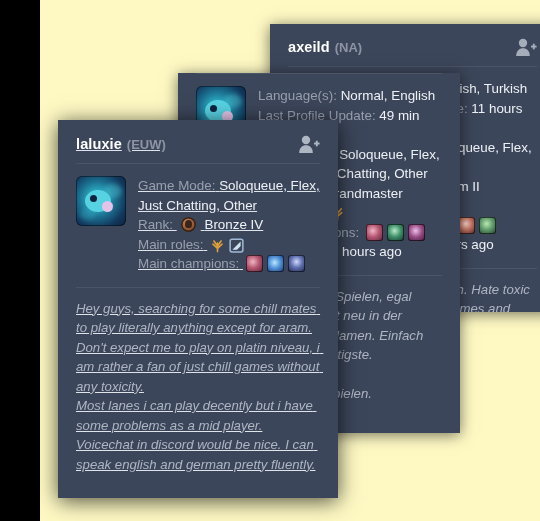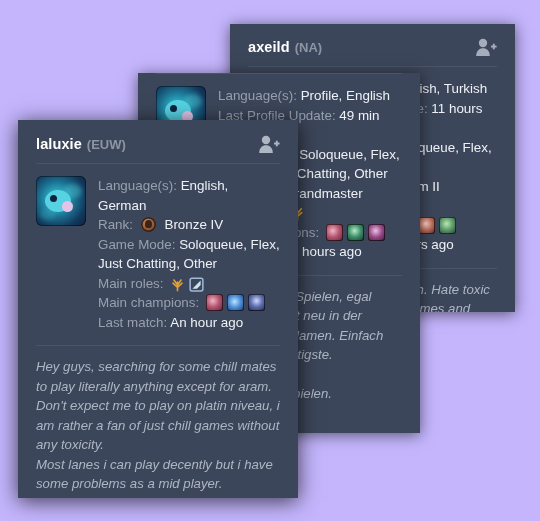--- a/index.html
+++ b/index.html
@@ -12,21 +12,22 @@
     height: 521px;
     position: relative;
     overflow: hidden;
     font-family: "Liberation Sans", sans-serif;
     -webkit-font-smoothing: antialiased;
   }
 
   .stage {
     position: absolute;
     inset: 0;
-    background: #c4b5fd;
+    background: #fef9c3;
+    margin-left: 40px;
   }
 
   
   .card {
     position: absolute;
     background: #3c465a;
     box-shadow: 0 2px 14px rgba(0,0,0,0.55);
     overflow: hidden;
     color: #dfe3ea;
   }
@@ -165,20 +166,21 @@
     z-index: 1;
   }
   #card-mid {
     left: 138px;  top: 73px;   width: 282px;  height: 360px;
     z-index: 2;
   }
   #card-front {
     left: 18px;   top: 120px;  width: 280px;  height: 378px;
     z-index: 3;
     box-shadow: 0 3px 20px rgba(0,0,0,0.7);
+    text-decoration: underline;
   }
 
   
   #card-back .card-header { padding-top: 13px; }
 </style>
 </head>
 <body>
 
 <div class="stage">
 
@@ -252,21 +254,21 @@
       <div class="avatar">
         <i class="blob b4"></i>
           <i class="blob b5"></i>
           <i class="blob b1"></i>
           <i class="blob b3"></i>
           <i class="blob b2"></i>
       </div>
       <div class="fields">
         <div>
           <span class="field-label">Language(s):</span>
-          <span class="field-val">Profile, English</span>
+          <span class="field-val">Normal, English</span>
         </div>
         <div>
           <span class="field-label">Last Profile Update:</span>
           <span class="field-val">49 min ago</span>
         </div>
         <div>
           <span class="field-label">Game Mode:</span>
           <span class="field-val">Soloqueue, Flex, Normal, Just Chatting, Other</span>
         </div>
         <div>
@@ -322,31 +324,27 @@
     <div class="card-body">
       <div class="avatar">
         <i class="blob b4"></i>
           <i class="blob b5"></i>
           <i class="blob b1"></i>
           <i class="blob b3"></i>
           <i class="blob b2"></i>
       </div>
       <div class="fields">
         <div>
-          <span class="field-label">Language(s):</span>
-          <span class="field-val">English, German</span>
+          <span class="field-label">Game Mode:</span>
+          <span class="field-val">Soloqueue, Flex, Just Chatting, Other</span>
         </div>
         <div>
           <span class="field-label">Rank:</span>
           <span class="rank-badge"></span>
           <span class="field-val">Bronze IV</span>
-        </div>
-        <div>
-          <span class="field-label">Game Mode:</span>
-          <span class="field-val">Soloqueue, Flex, Just Chatting, Other</span>
         </div>
         <div>
           <span class="field-label">Main roles:</span>
           <span class="inline-icons">
             <svg class="role-ico" viewBox="0 0 16 16">
               <path d="M8 14.5 L8 5.5 M8 8.5 L4.2 3.2 M8 8.5 L11.8 3.2 M8 11 L3.2 6.5 M8 11 L12.8 6.5" stroke="#e0a13c" stroke-width="1.7" fill="none" stroke-linecap="round"></path>
             </svg>
             <svg class="role-ico" viewBox="0 0 16 16">
               <rect x="1.2" y="1.2" width="13.6" height="13.6" rx="2" fill="none" stroke="#9fb9d8" stroke-width="1.6"></rect>
               <path d="M3.6 12.4 L12.4 3.6 L12.4 8.6 L8.6 12.4 Z" fill="#cfe0f2"></path>
@@ -354,24 +352,20 @@
           </span>
         </div>
         <div>
           <span class="field-label">Main champions:</span>
           <span class="inline-icons">
             <i class="champ c1"></i>
             <i class="champ c2"></i>
             <i class="champ c3"></i>
           </span>
         </div>
-        <div>
-          <span class="field-label">Last match:</span>
-          <span class="field-val">An hour ago</span>
-        </div>
       </div>
     </div>
 
     <div class="desc-divider"></div>
     <div class="desc">Hey guys, searching for some chill mates to play literally anything except for aram.
 Don't expect me to play on platin niveau, i am rather a fan of just chill games without any toxicity.
 Most lanes i can play decently but i have some problems as a mid player.
 Voicechat in discord would be nice. I can speak english and german pretty fluently.</div>
   </div>
 

